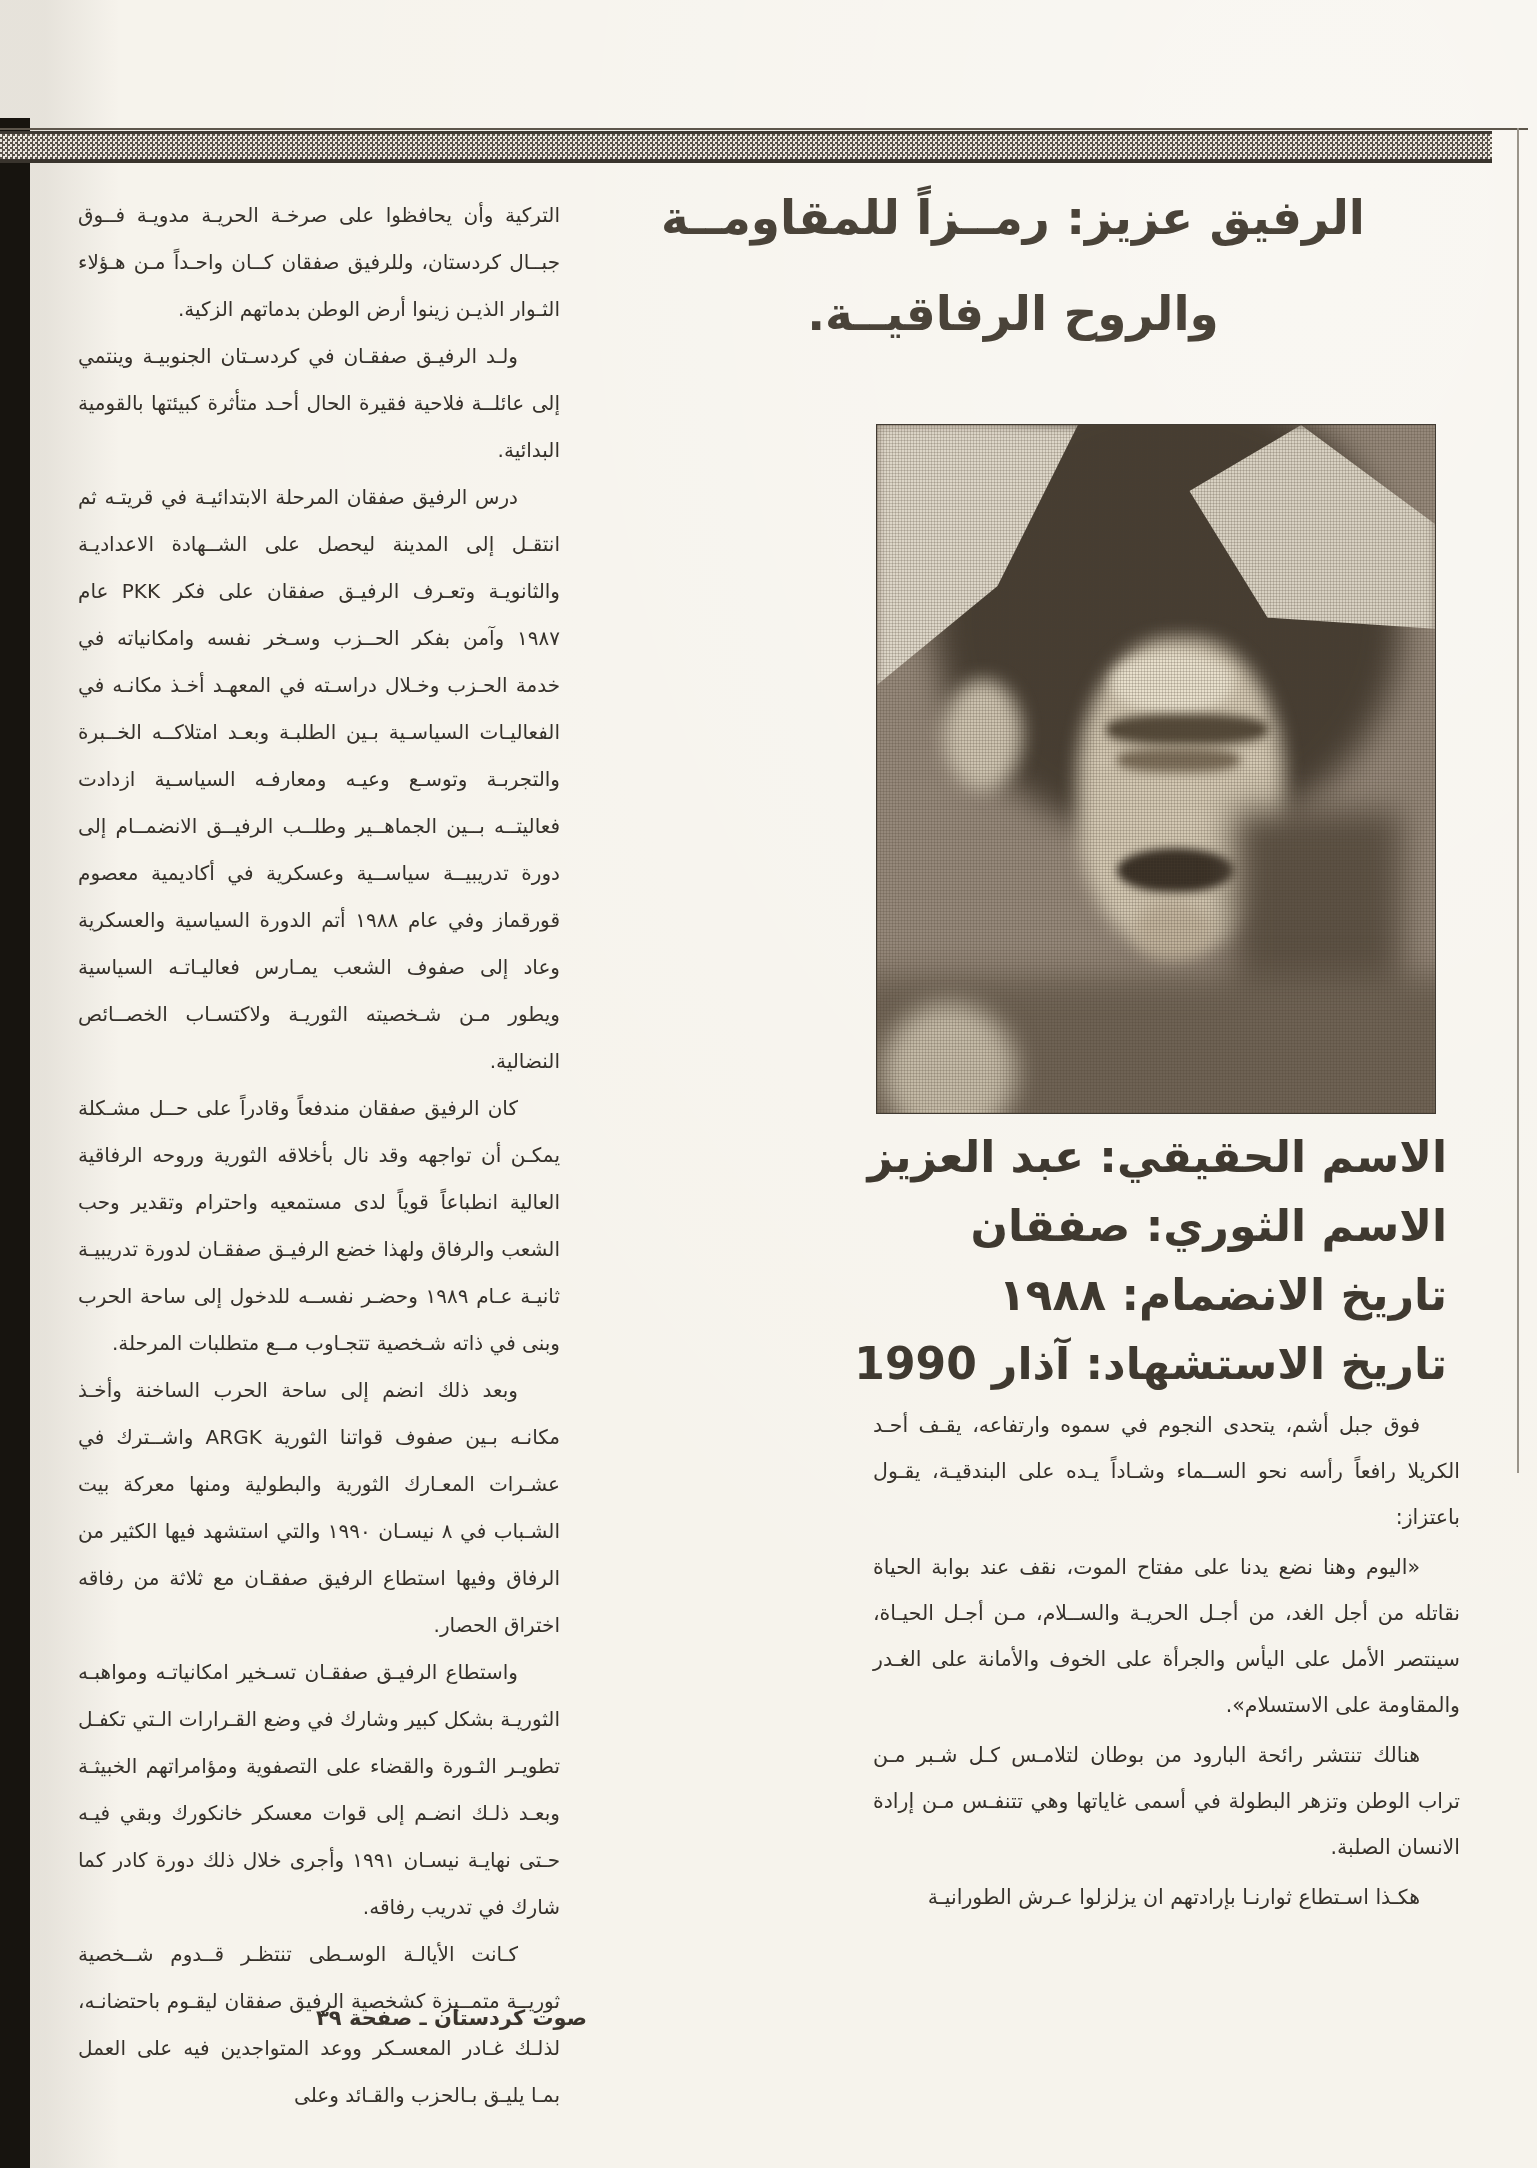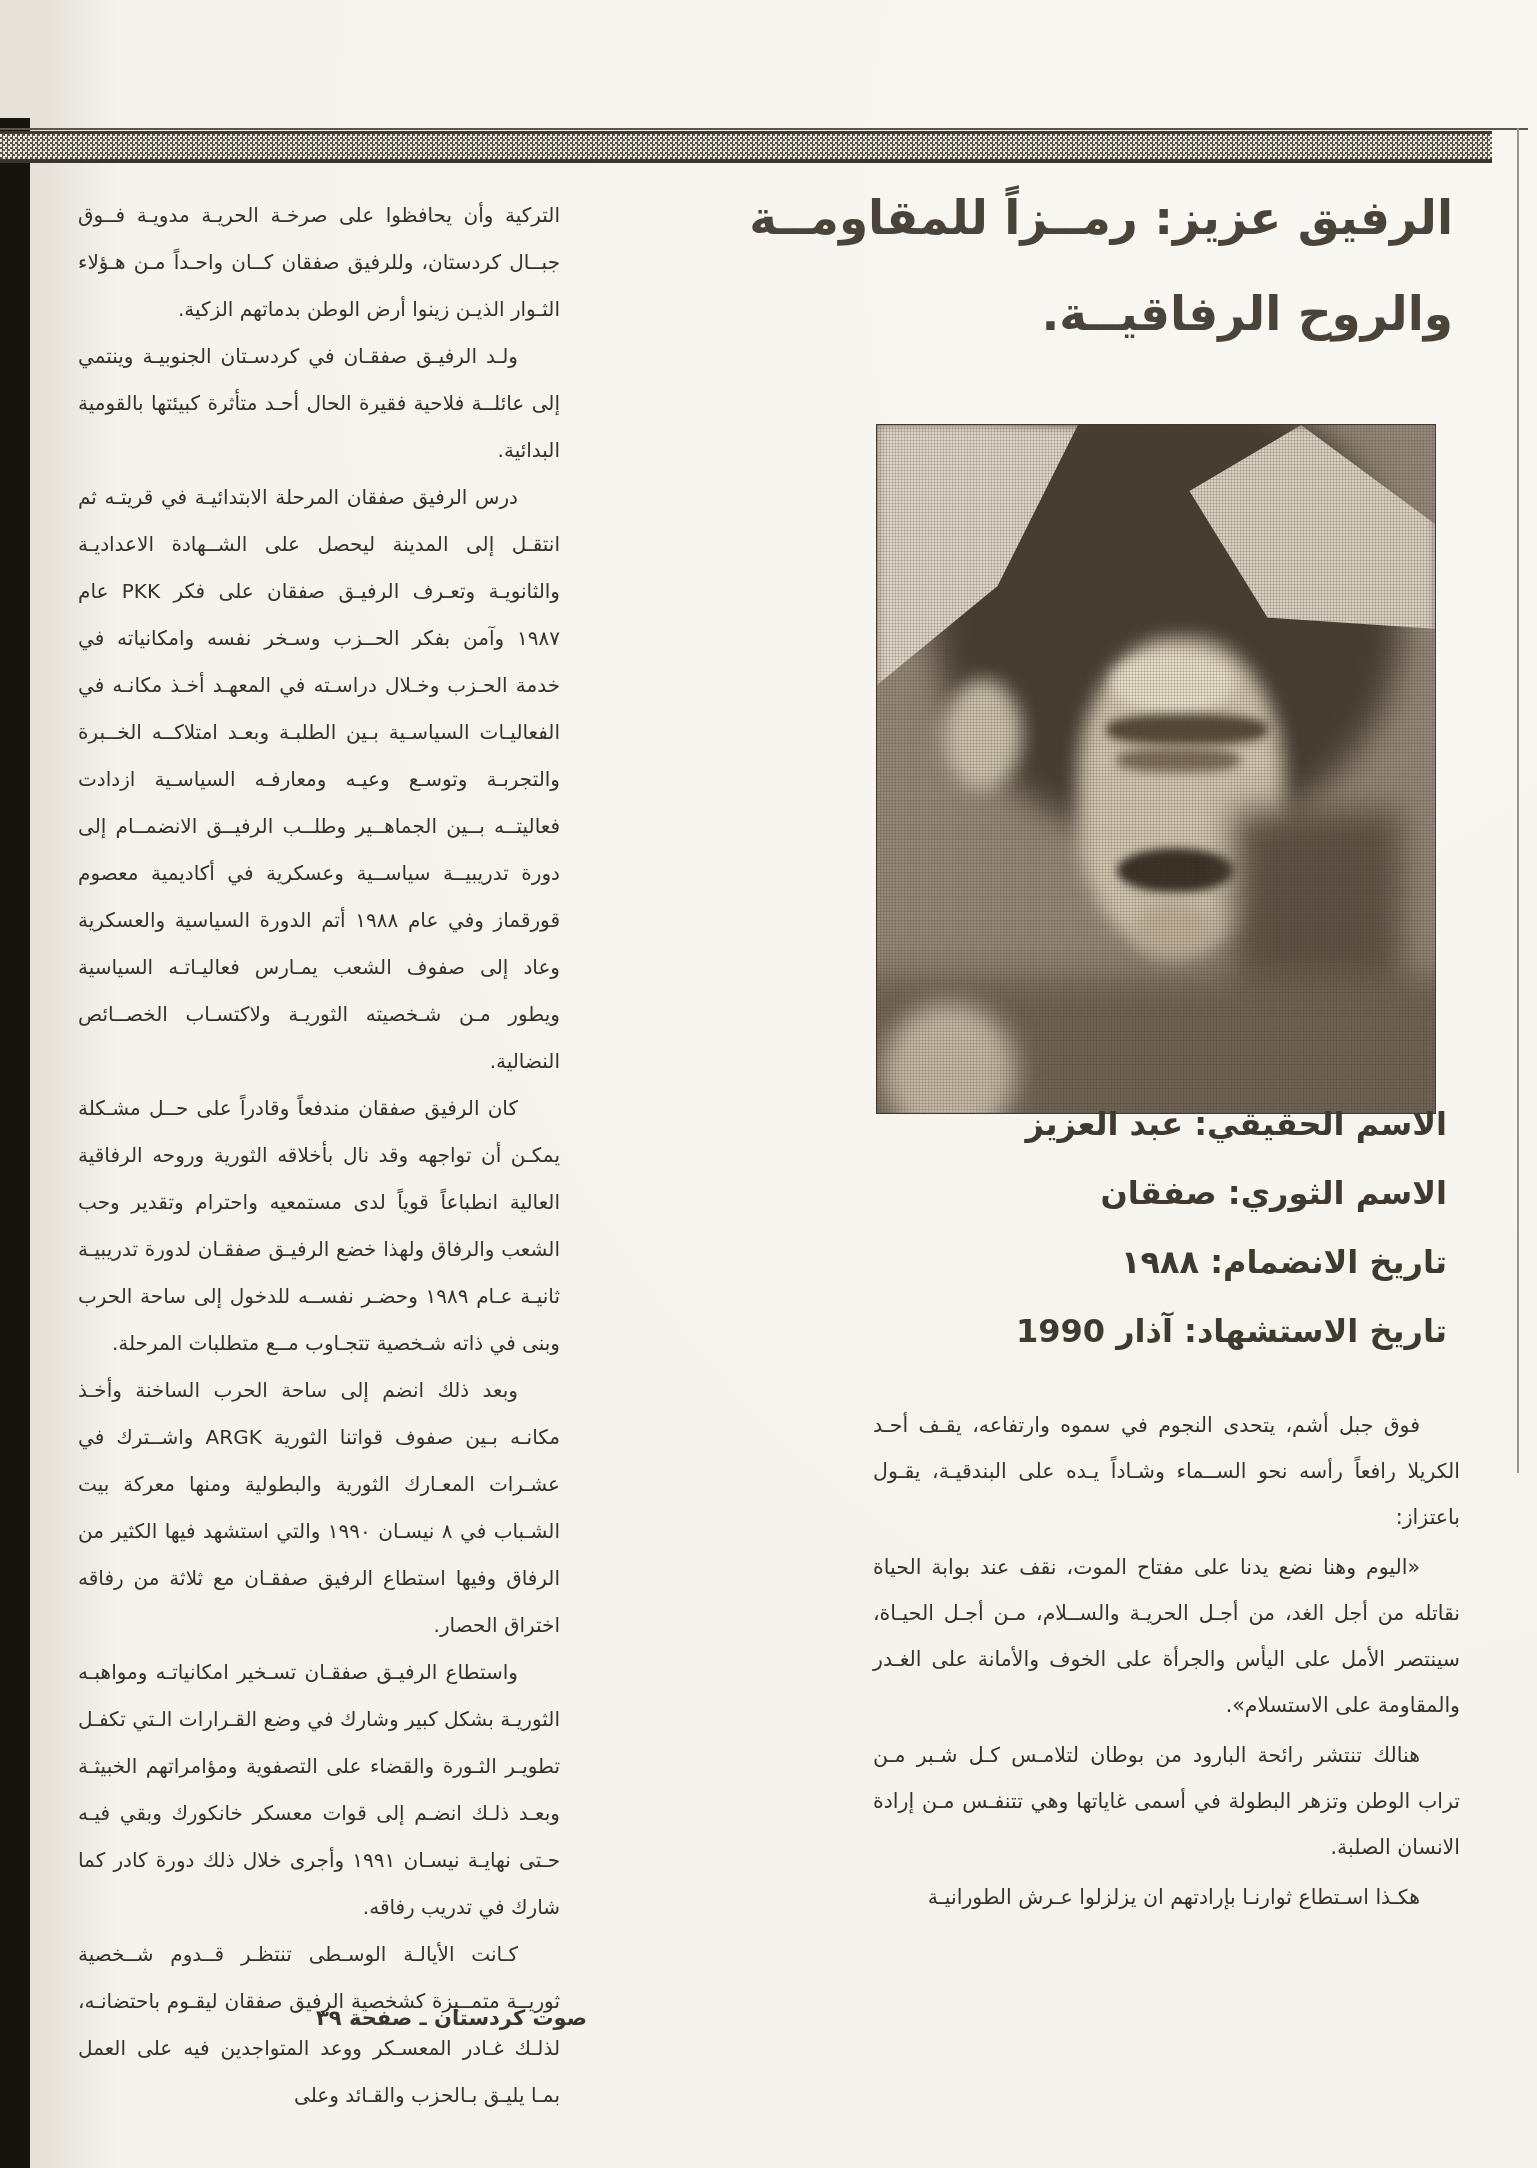--- a/index.html
+++ b/index.html
@@ -23,21 +23,21 @@
     border-top:3px solid #3f3a33;border-bottom:4px solid #39342d;
     background-image:conic-gradient(#5a5349 25%, #ece8df 25% 50%, #5a5349 50% 75%, #ece8df 75%);
     background-size:5px 5px;
     box-sizing:border-box;
   }
   .right-edge{position:absolute;left:1517px;top:128px;width:2px;height:1345px;background:#9a948a;}
 
   
   .headline{
     position:absolute;right:84px;top:170px;width:880px;
-    direction:rtl;text-align:right;
+    direction:rtl;text-align:center;
     font-weight:bold;color:#4a4339;
     font-size:47px;line-height:96px;
     letter-spacing:1px;
   }
   .headline .l2{}
 
   
   .photo{
     position:absolute;left:876px;top:424px;width:558px;height:688px;
     border:1px solid #403a32;background:#95887a;overflow:hidden;
@@ -71,23 +71,23 @@
     filter:blur(16px);}
   .ph-shoulder-light{left:1%;top:84%;width:24%;height:20%;background:#c4baa7;
     border-radius:50%;filter:blur(12px);}
   .ph-halftone{left:0;top:0;right:0;bottom:0;
     background-image:
       repeating-linear-gradient(0deg, rgba(74,62,47,.20) 0 1px, transparent 1px 3px),
       repeating-linear-gradient(90deg, rgba(74,62,47,.20) 0 1px, transparent 1px 3px);}
 
   
   .info{
-    position:absolute;right:90px;top:1090px;width:640px;
+    position:absolute;right:90px;top:1122px;width:640px;
     direction:rtl;text-align:right;
-    font-size:32px;font-weight:bold;color:#3f3930;
+    font-size:44px;font-weight:bold;color:#3f3930;
     line-height:69px;
   }
 
   
   .rcol{
     position:absolute;left:862px;top:1402px;width:598px;
     direction:rtl;text-align:justify;
     font-size:20.5px;line-height:46px;color:#36312a;
   }
   .rcol p{margin:0 0 4px 11px;text-indent:40px;}

